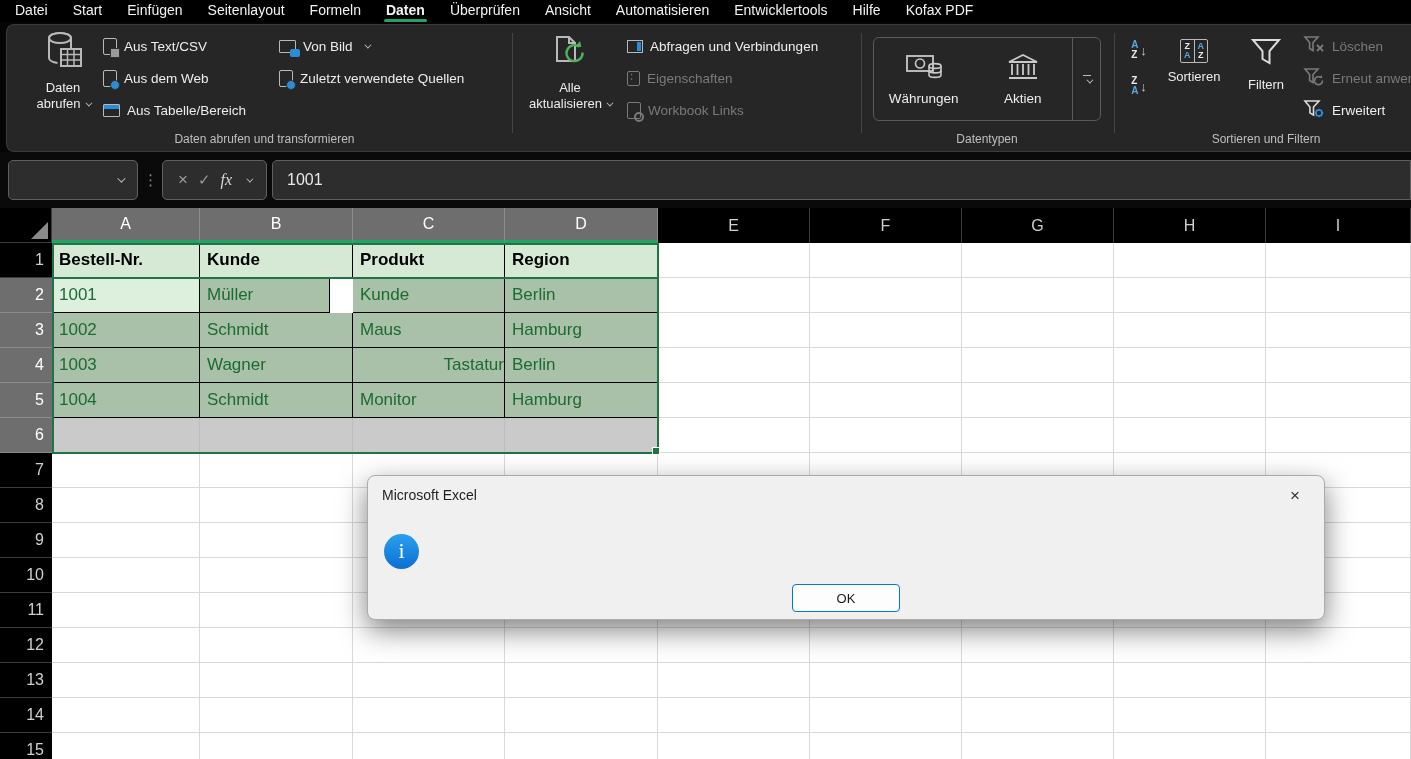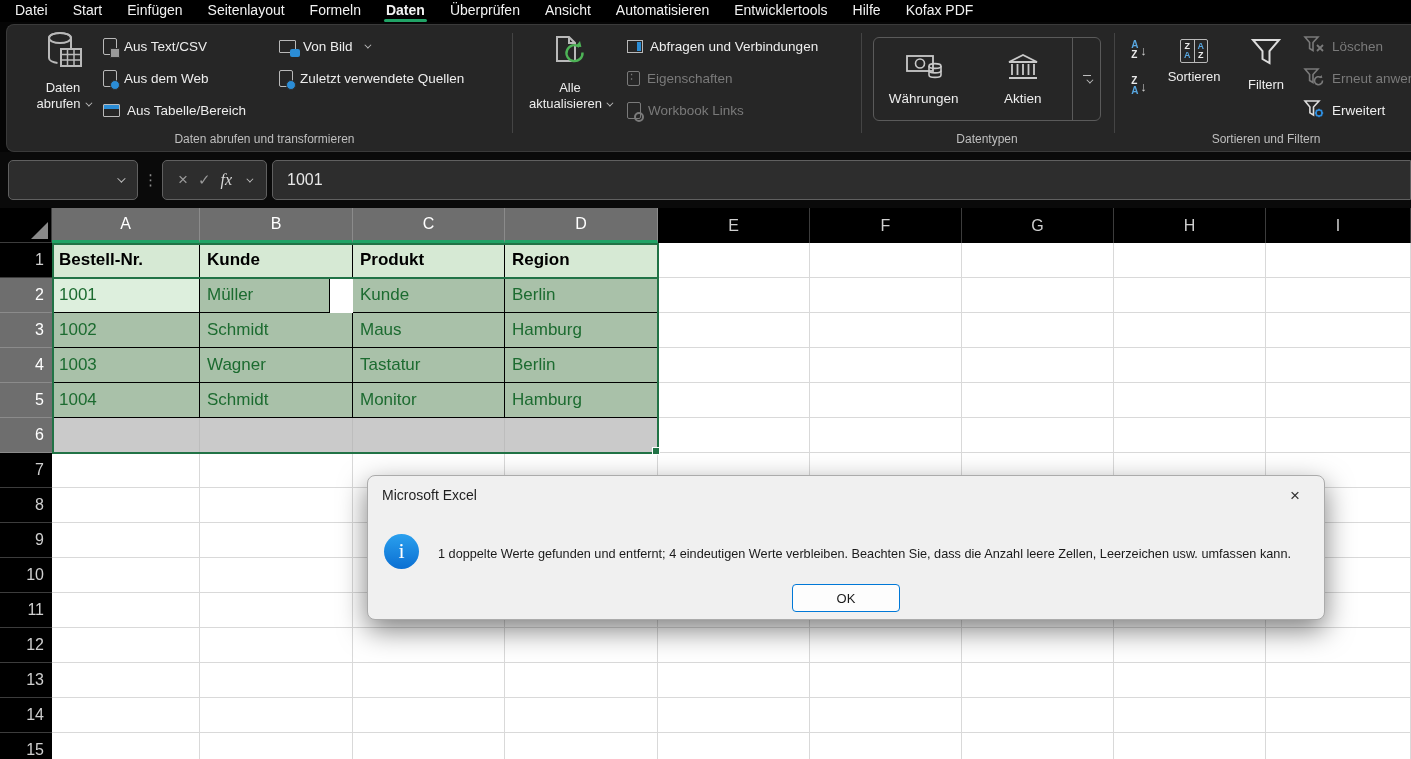--- a/index.html
+++ b/index.html
@@ -417,21 +417,21 @@
         <div class="cell tdata" style="left: 200px; top: 105px; width: 153px;">Schmidt</div>
         <div class="cell tdata" style="left: 353px; top: 105px; width: 152px;">Maus</div>
         <div class="cell tdata" style="left: 505px; top: 105px; width: 153px;">Hamburg</div>
         <div class="cell" style="left: 658px; top: 105px; width: 152px;"></div>
         <div class="cell" style="left: 810px; top: 105px; width: 152px;"></div>
         <div class="cell" style="left: 962px; top: 105px; width: 152px;"></div>
         <div class="cell" style="left: 1114px; top: 105px; width: 152px;"></div>
         <div class="cell" style="left: 1266px; top: 105px; width: 145px;"></div>
         <div class="cell tdata" style="left: 52px; top: 140px; width: 148px;">1003</div>
         <div class="cell tdata" style="left: 200px; top: 140px; width: 153px;">Wagner</div>
-        <div class="cell tdata" style="left: 353px; top: 140px; width: 152px;">Tastatur</div>
+        <div class="cell tdata" style="left: 353px; top: 140px; width: 152px; text-align: right;">Tastatur</div>
         <div class="cell tdata" style="left: 505px; top: 140px; width: 153px;">Berlin</div>
         <div class="cell" style="left: 658px; top: 140px; width: 152px;"></div>
         <div class="cell" style="left: 810px; top: 140px; width: 152px;"></div>
         <div class="cell" style="left: 962px; top: 140px; width: 152px;"></div>
         <div class="cell" style="left: 1114px; top: 140px; width: 152px;"></div>
         <div class="cell" style="left: 1266px; top: 140px; width: 145px;"></div>
         <div class="cell tdata" style="left: 52px; top: 175px; width: 148px;">1004</div>
         <div class="cell tdata" style="left: 200px; top: 175px; width: 153px;">Schmidt</div>
         <div class="cell tdata" style="left: 353px; top: 175px; width: 152px;">Monitor</div>
         <div class="cell tdata" style="left: 505px; top: 175px; width: 153px;">Hamburg</div>
@@ -533,17 +533,16 @@
       </div>
     <div id="selrow1line"></div>
     <div id="selbox"></div>
     <div id="fillhandle"></div>
   </div>
 
   <div id="dialog">
     <div id="dlgtitle">Microsoft Excel</div>
     <div id="dlgclose">×</div>
     <div id="dlgicon">i</div>
-    <div id="dlgmsg">1 doppelte Werte gefunden und entfernt; 4 eindeutigen Werte verbleiben. Beachten Sie, dass die Anzahl leere Zellen, Leerzeichen usw. umfassen kann.</div>
     <button id="dlgok">OK</button>
   </div>
 
 </div>
 
 </body></html>

